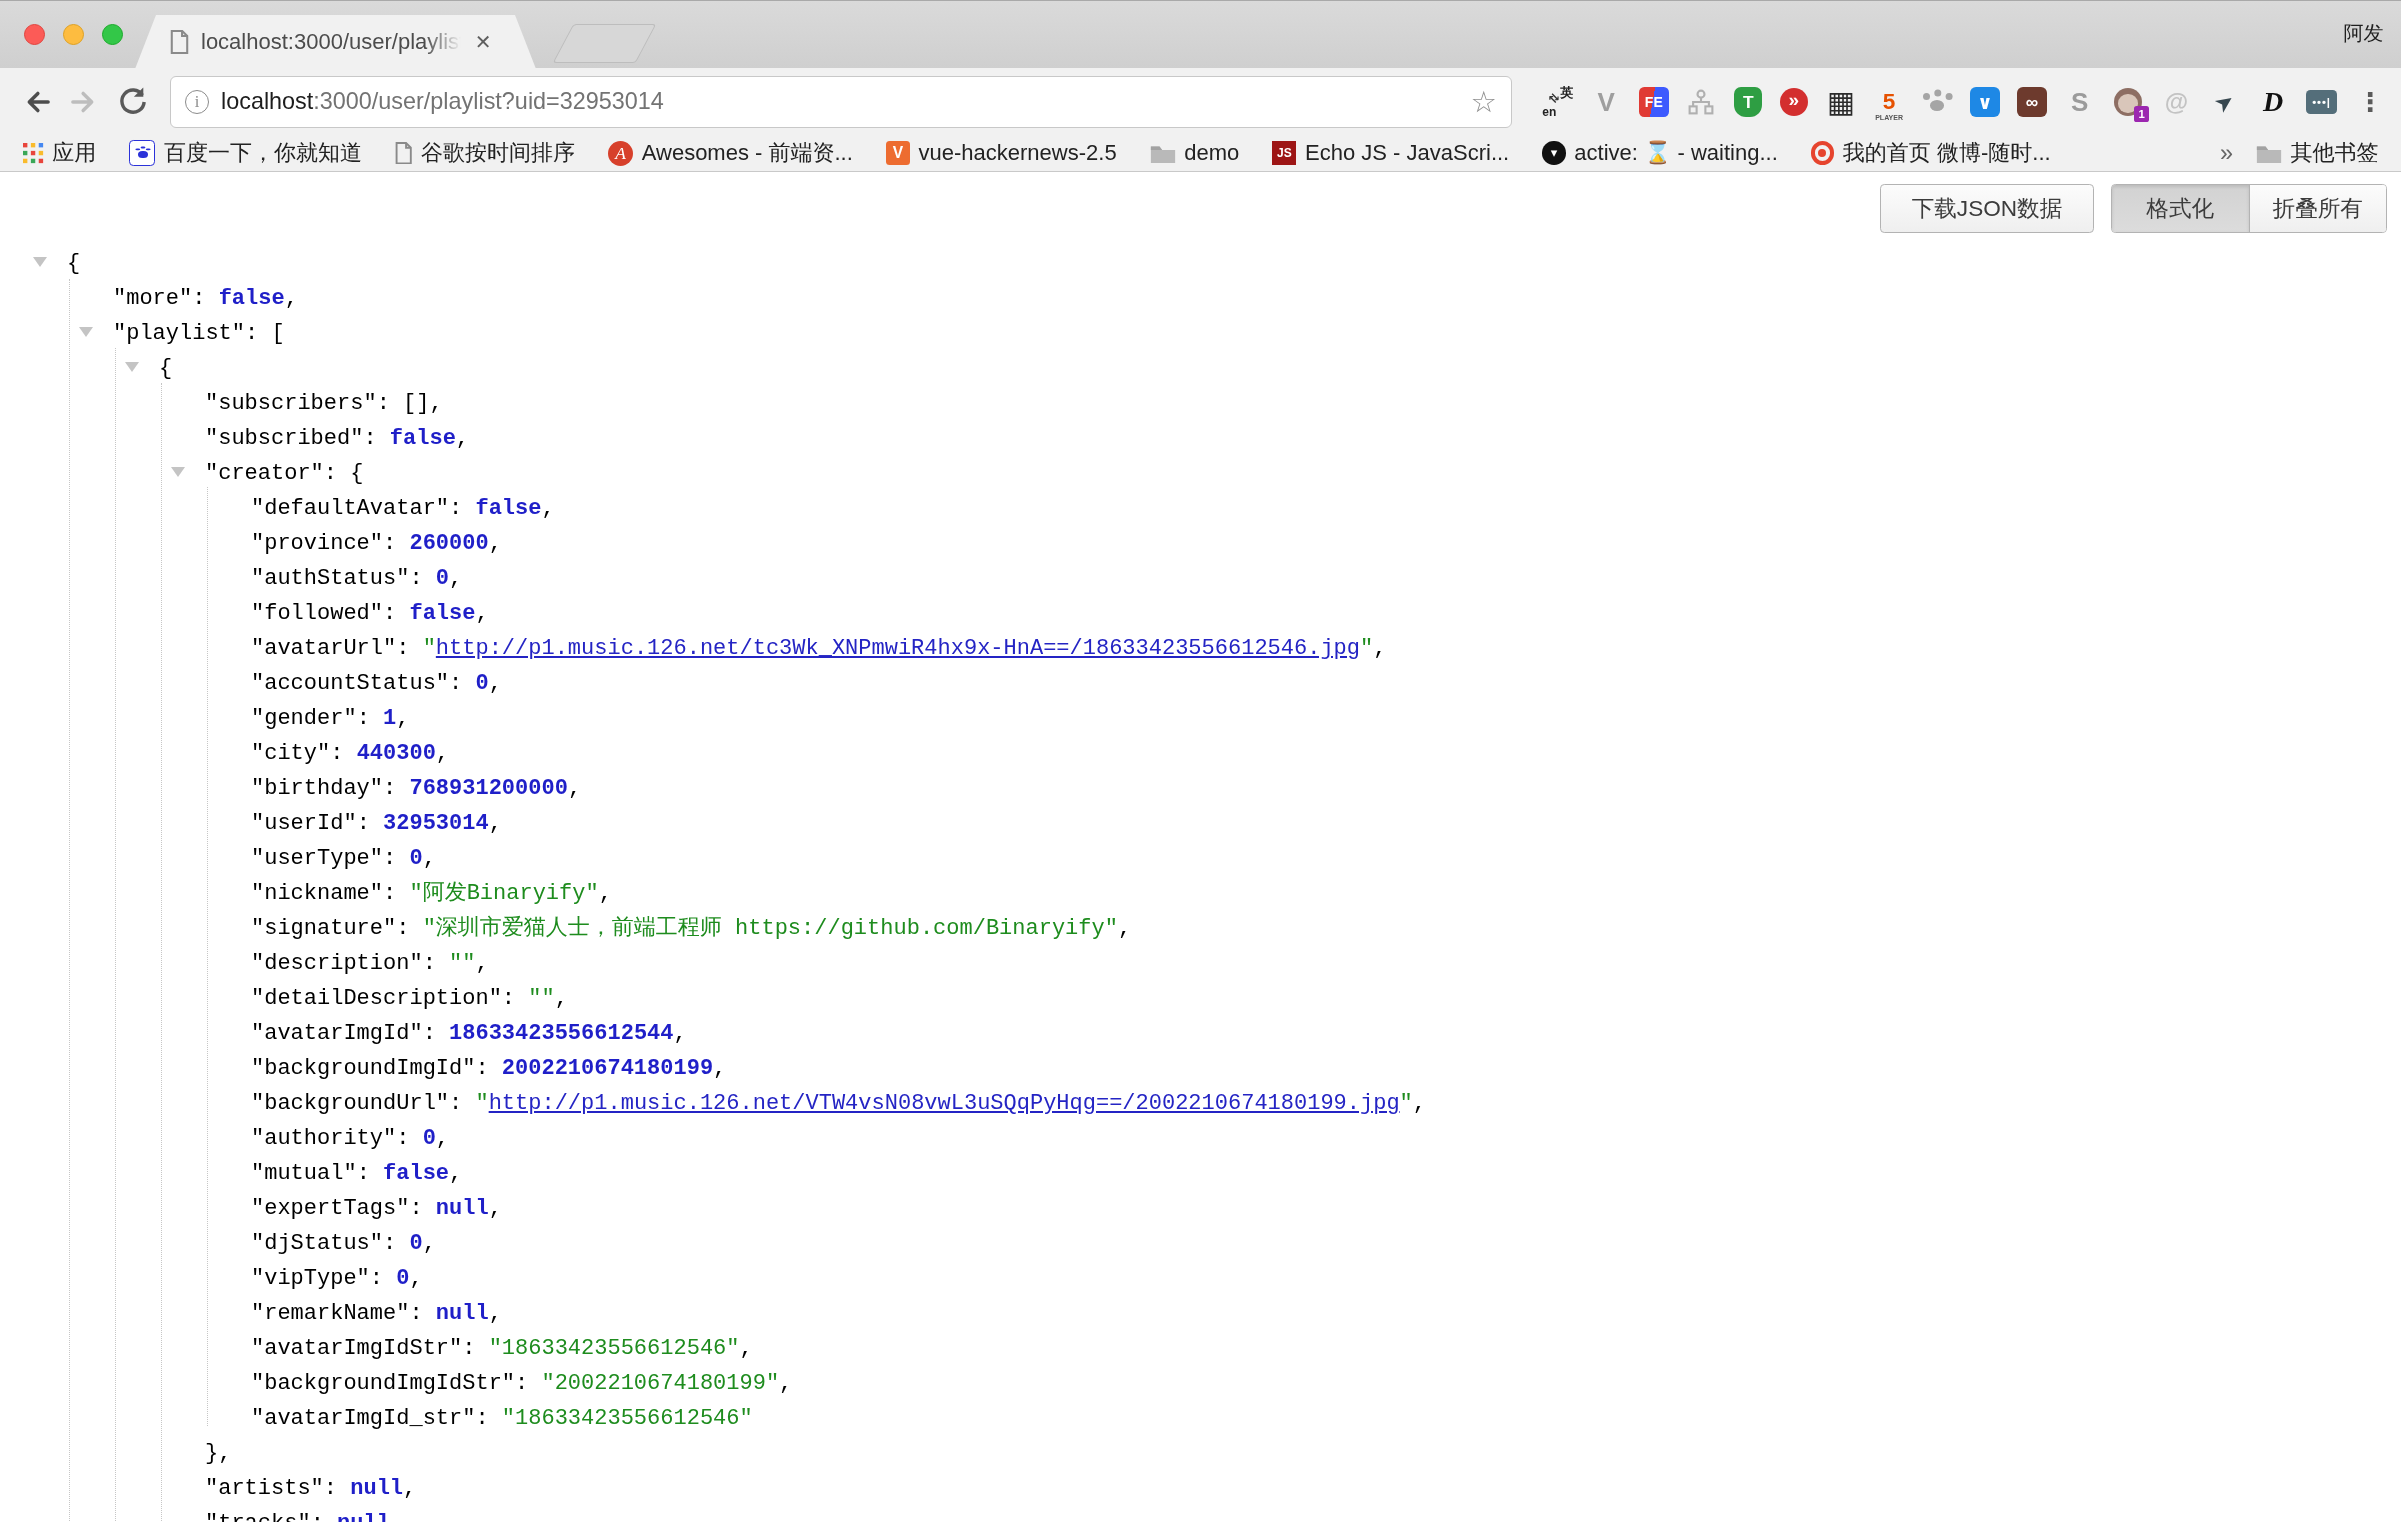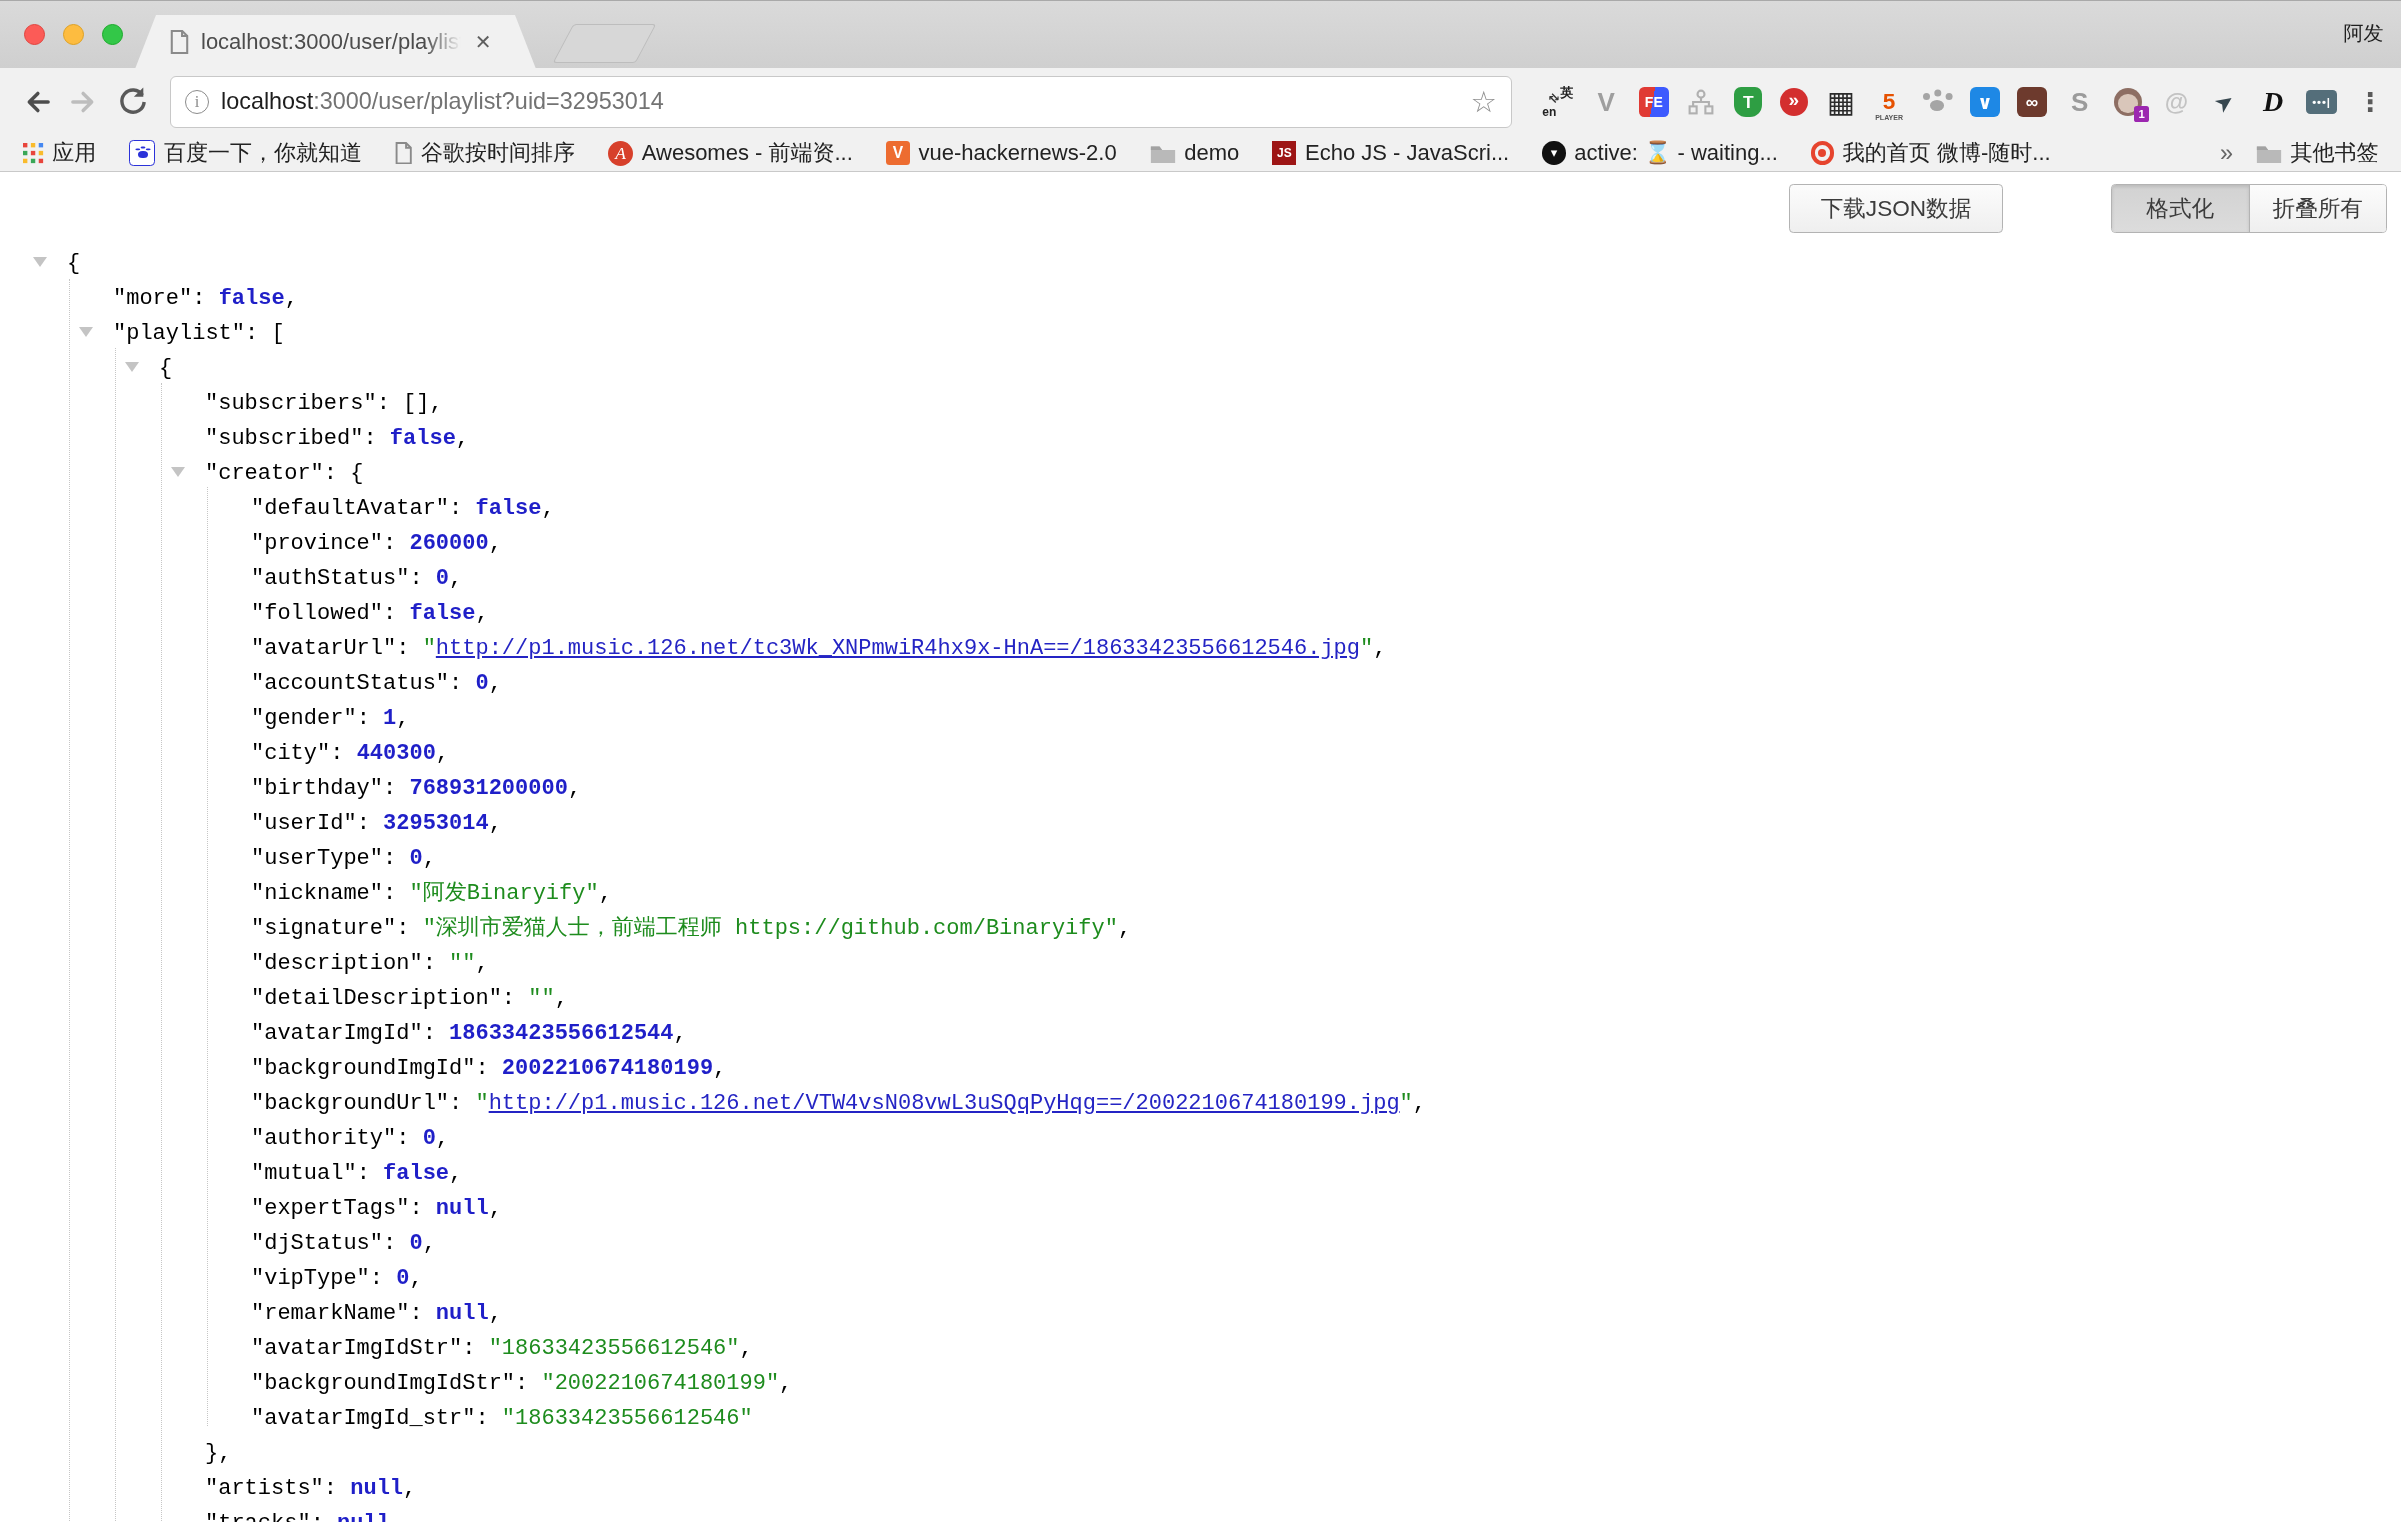--- a/index.html
+++ b/index.html
@@ -102,21 +102,21 @@
   .icon-weibo::after { content:""; position:absolute; left:3.5px; top:3.5px; width:7.8px; height:7.8px;
     border-radius:50%; background:#e6442e; }
   .bm-right { margin-left:auto; display:flex; align-items:center; gap:22.6px; }
   .chevrons { font-size:23.4px; color:#666; }
 
   
   .content { position:absolute; left:0; top:173px; width:2401px; height:1350px; background:#fff; }
   .btn { position:absolute; top:11.3px; height:49px; border:1.7px solid #b3b3b3; border-radius:4.3px;
     font-size:22.6px; color:#3c3c3c; display:flex; align-items:center; justify-content:center;
     background:linear-gradient(#fcfcfc,#efefef); }
-  .btn-download { left:1789px; width:214px; }
+  .btn-download { left:1880px; width:214px; }
   .segmented { position:absolute; left:2111px; top:11.3px; width:276px; height:49px;
     border:1.7px solid #b3b3b3; border-radius:4.3px; display:flex; overflow:hidden;font-family:Liberation Mono, monospace; }
   .seg { flex:1; font-size:22.6px; color:#3c3c3c; display:flex; align-items:center; justify-content:center; }
   .seg-active { background:linear-gradient(#d2d2d2,#dcdcdc); box-shadow:inset 0 1.7px 3.5px rgba(0,0,0,.12); }
   .seg-normal { background:linear-gradient(#fcfcfc,#efefef); border-left:1.7px solid #b3b3b3; }
 
   
   .json-tree { position:absolute; left:0; top:73px; width:2401px;
     font-family:"Liberation Mono","DejaVu Sans Mono",monospace; font-size:22px; }
   .json-line { height:35px; line-height:35px; white-space:pre; position:relative; }
@@ -252,21 +252,21 @@
         </svg>
     </span>
     <span class="bm-label">谷歌按时间排序</span>
   </div>
   <div class="bm">
     <span class="bm-icon icon-awesomes">A</span>
     <span class="bm-label">Awesomes - 前端资...</span>
   </div>
   <div class="bm">
     <span class="bm-icon icon-vuebm">V</span>
-    <span class="bm-label">vue-hackernews-2.0</span>
+    <span class="bm-label">vue-hackernews-2.5</span>
   </div>
   <div class="bm">
     <span class="bm-icon">
       <svg width="26" height="21" viewBox="0 0 30 24">
           <path d="M1 4 h10 l3 4 h15 v15 h-28 z" fill="#b9b9b9"></path>
           <path d="M1 4 h10 l3 4 h-13 z" fill="#a2a2a2"></path>
         </svg>
     </span>
     <span class="bm-label">demo</span>
   </div>

